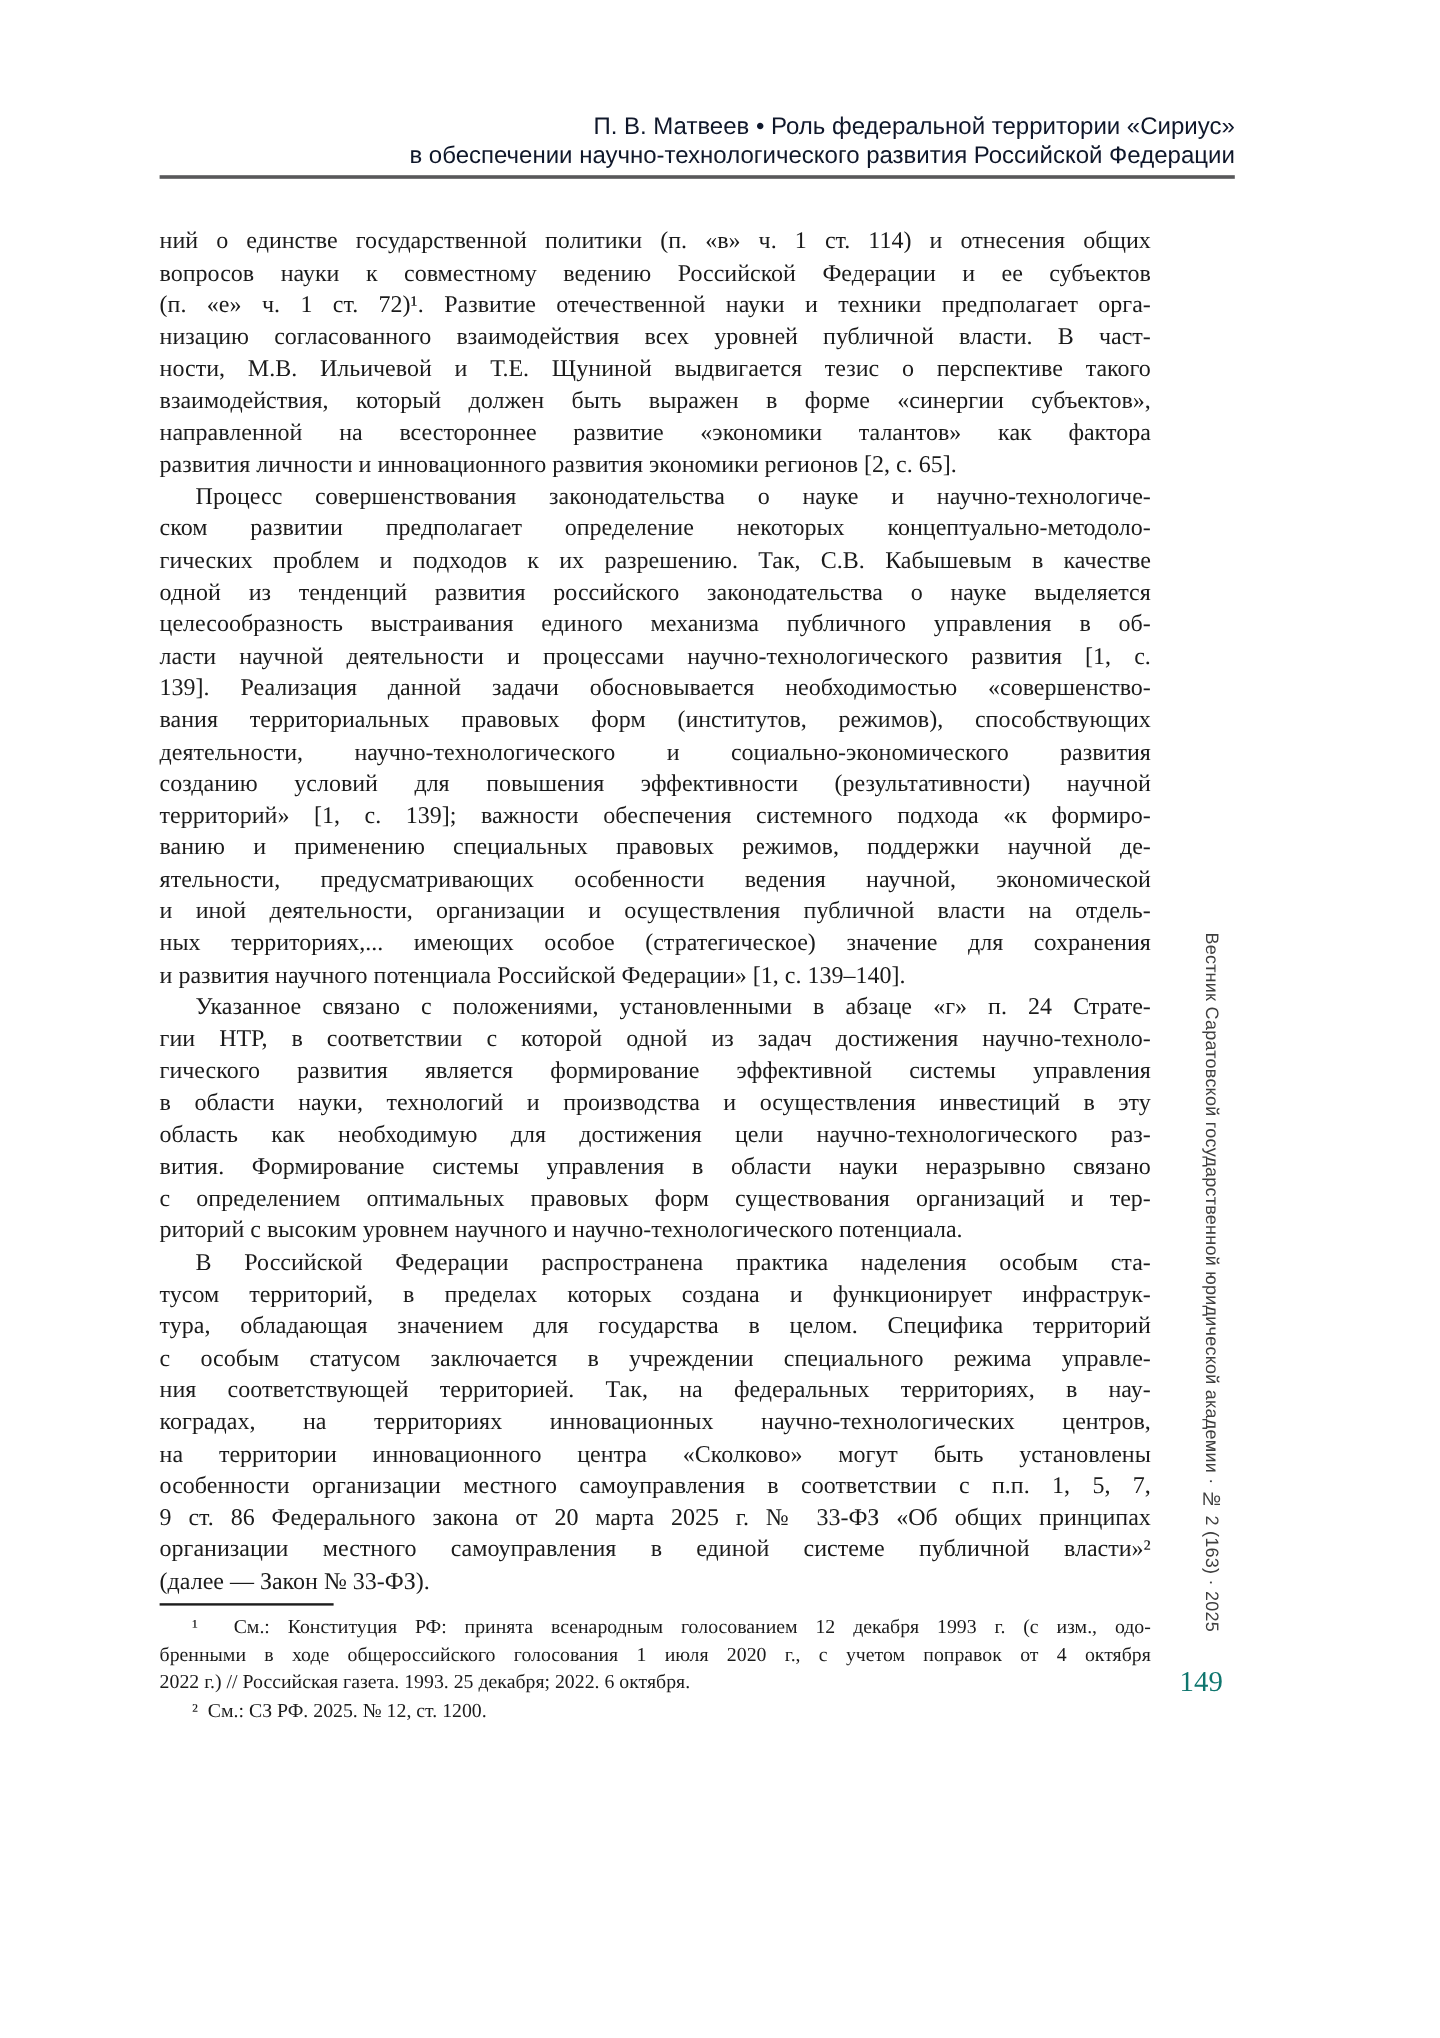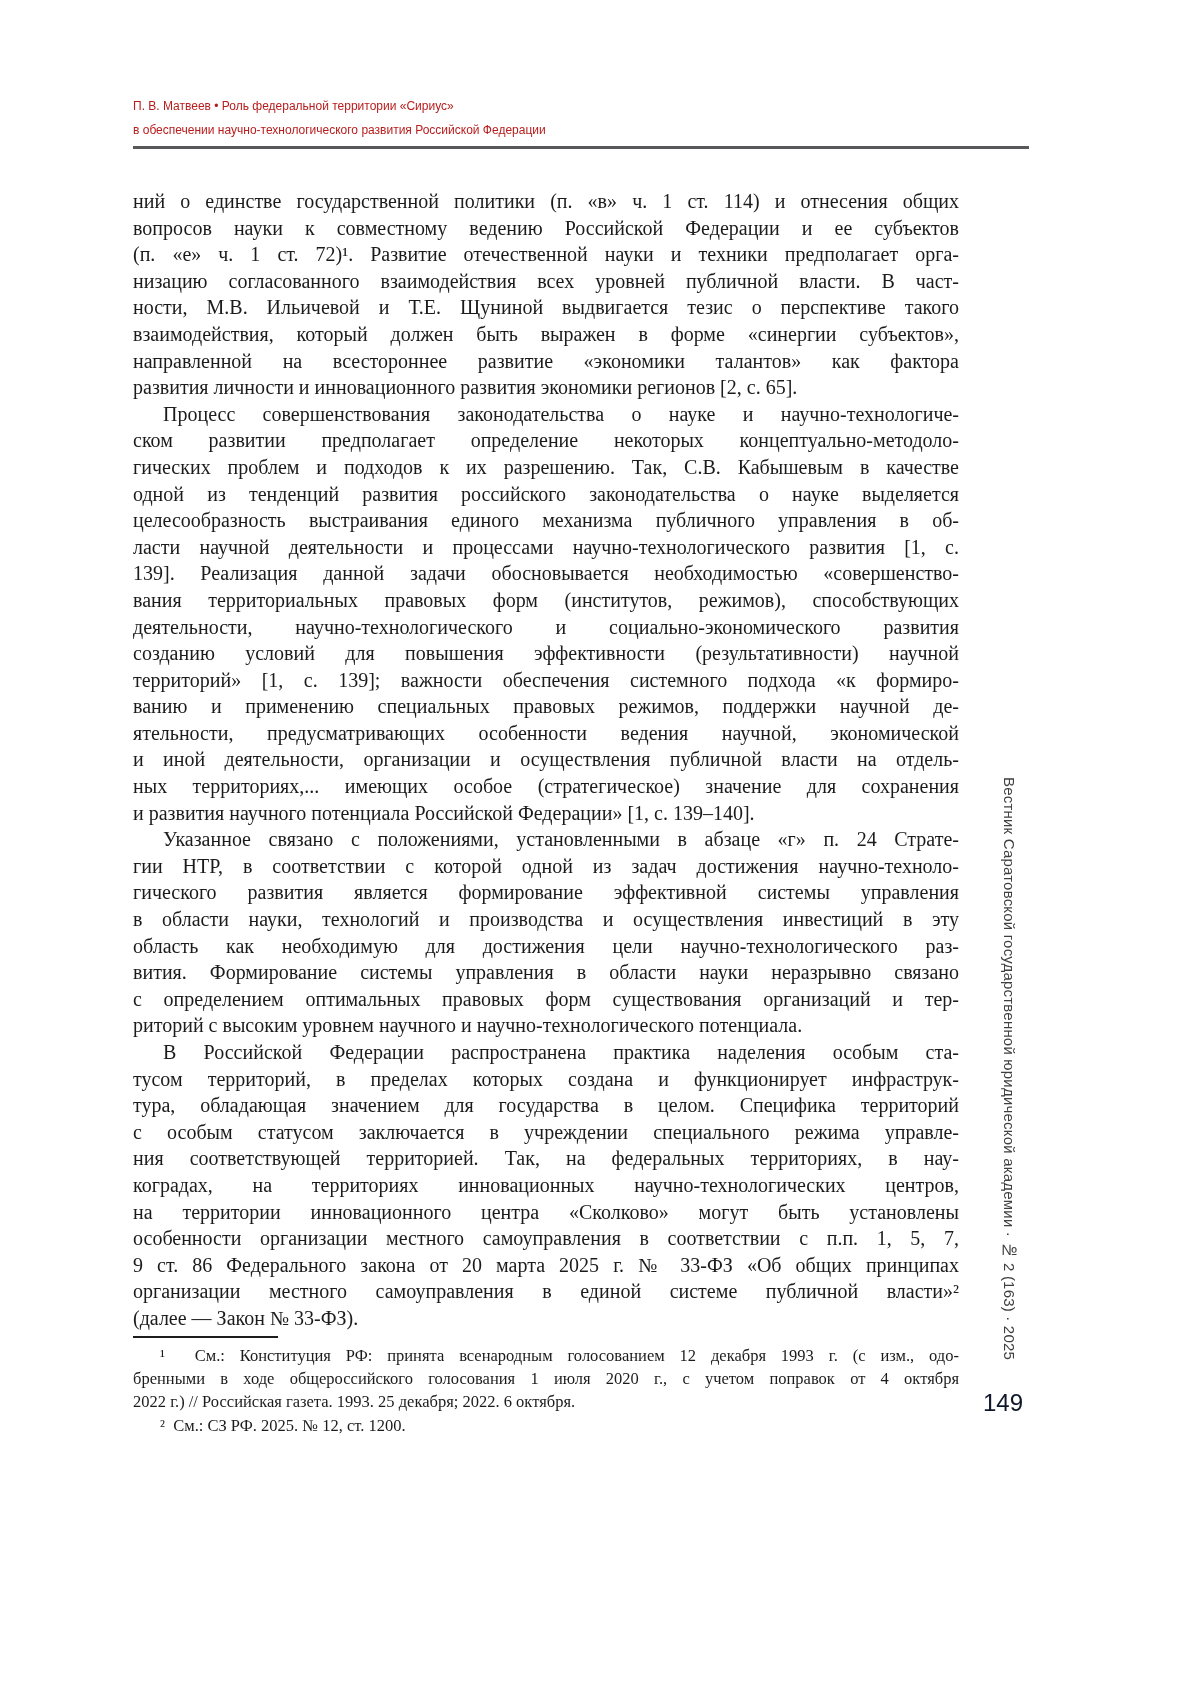--- a/index.html
+++ b/index.html
@@ -13,25 +13,25 @@
     height: 1698px;
     background: #ffffff;
     overflow: hidden;
   }
   
   .header {
     position: absolute;
     left: 133px;
     top: 94px;
     width: 896px;
-    text-align: left;
+    text-align: right;
     font-family: "Liberation Sans", sans-serif;
-    font-size: 12px;
+    font-size: 20px;
     line-height: 24px;
-    color: #b91c1c;
+    color: #0f172a;
   }
   .rule {
     position: absolute;
     left: 133px;
     top: 146px;
     width: 896px;
     height: 3px;
     background: #58585a;
   }
   
@@ -87,23 +87,23 @@
     font-size: 15px;
     letter-spacing: 0.2px;
     color: #3e3e3e;
     white-space: nowrap;
   }
   
   .pageno {
     position: absolute;
     left: 983px;
     top: 1389px;
-    font-family: Liberation Sans, sans-serif;
+    font-family: Liberation Serif, serif;
     font-size: 24px;
-    color: #0f172a;
+    color: #0f766e;
   }
 </style>
 </head>
 <body>
 
 <div class="page">
 
   <div class="header">
     <div>П. В. Матвеев • Роль федеральной территории «Сириус»</div>
     <div>в обеспечении научно-технологического развития Российской Федерации</div>

